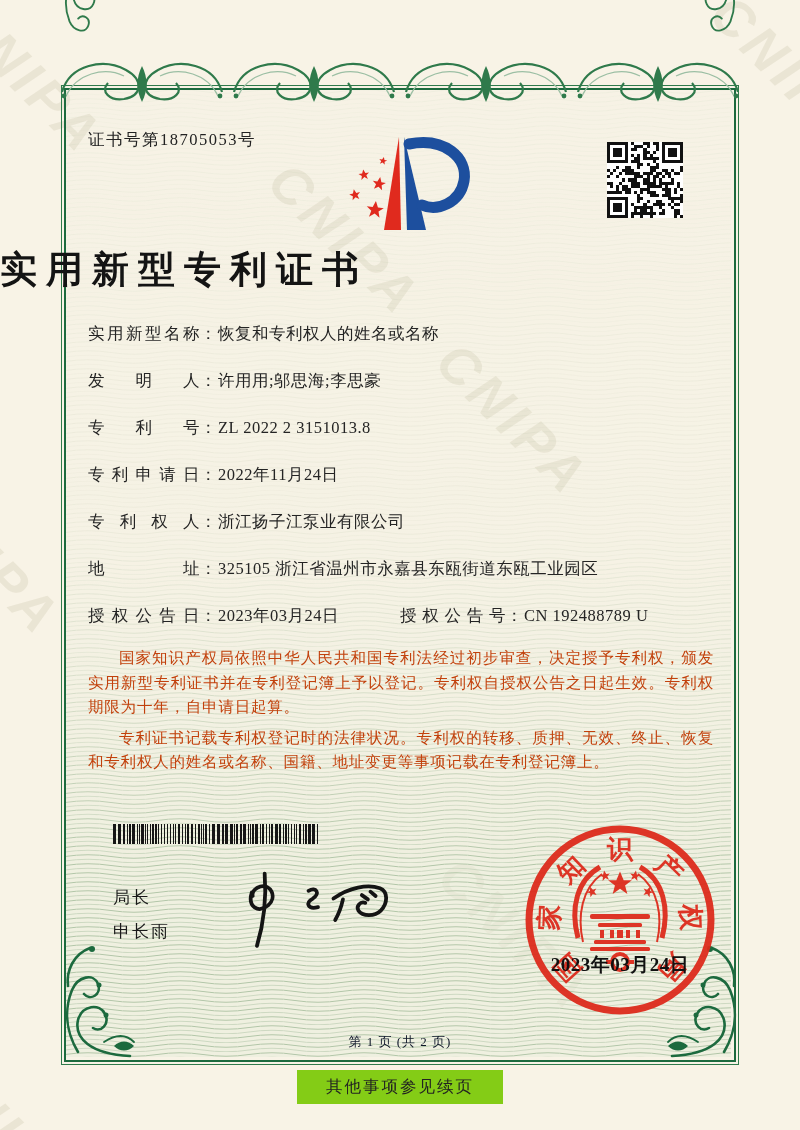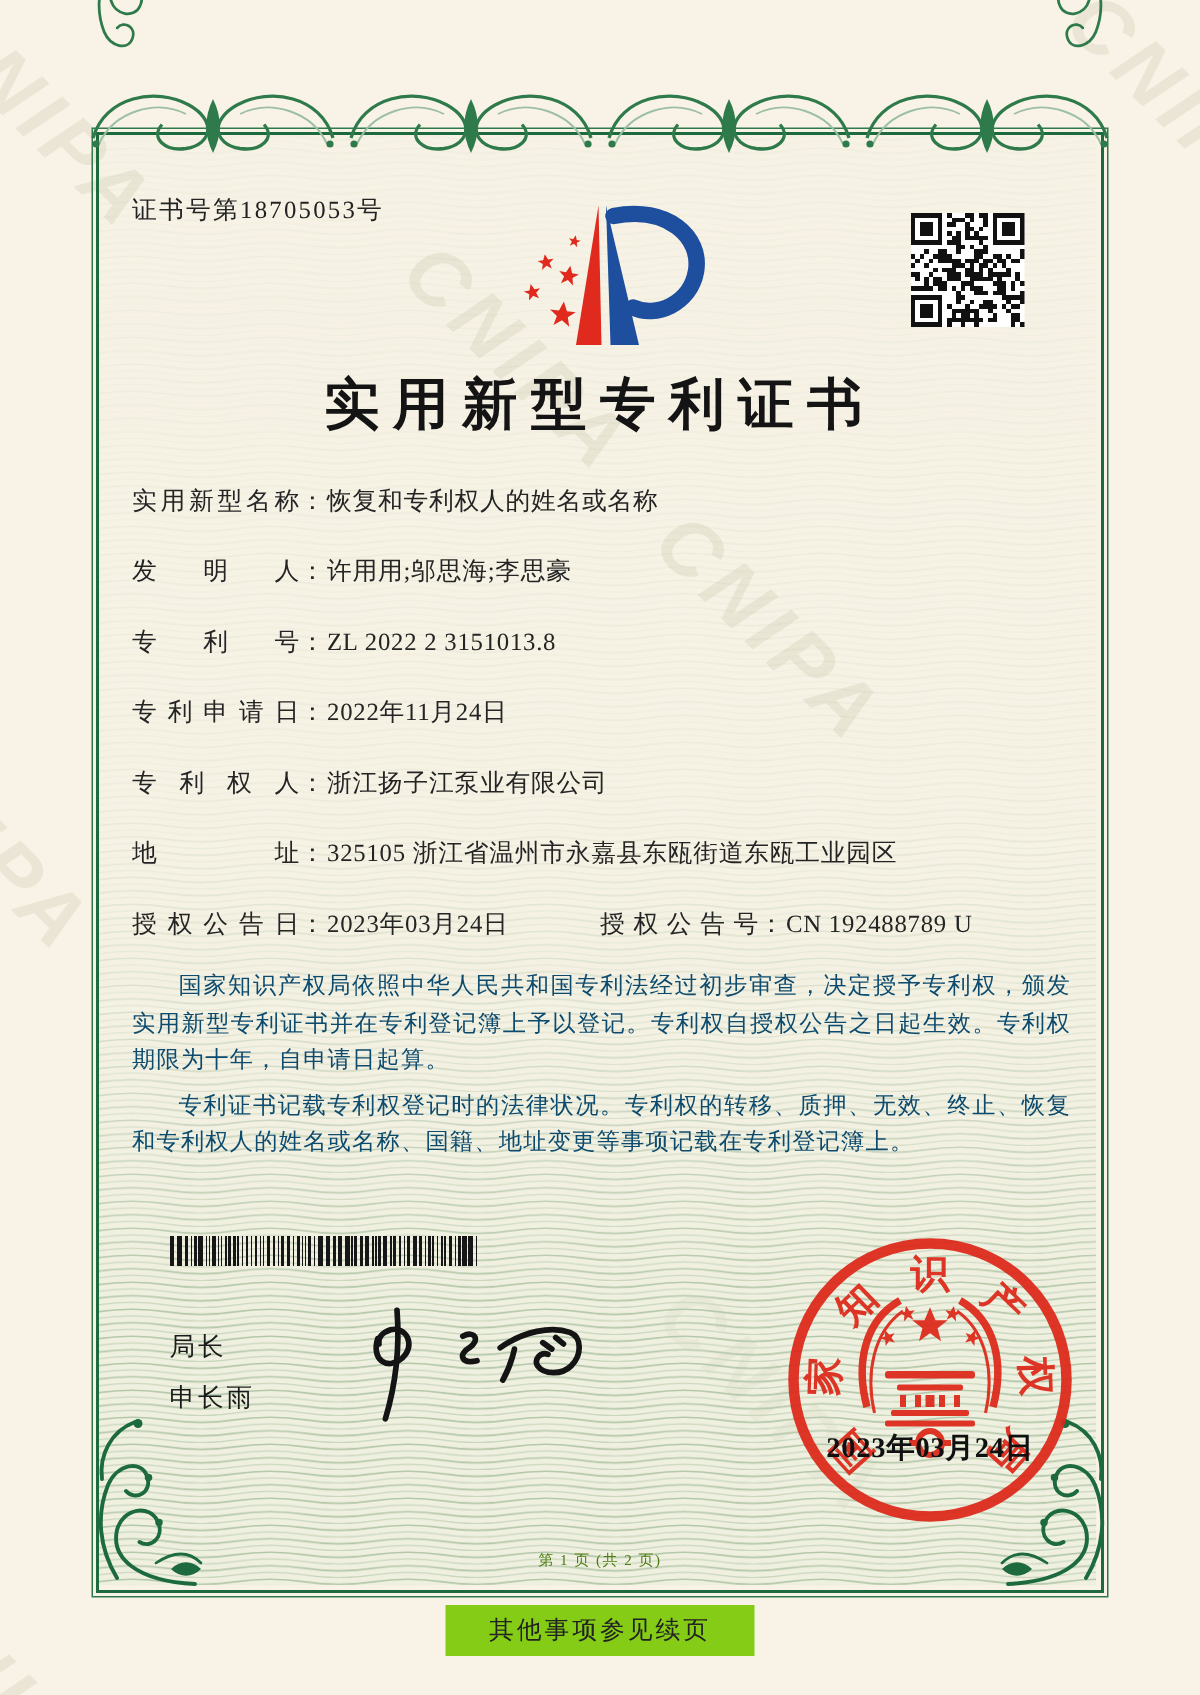--- a/index.html
+++ b/index.html
@@ -28,48 +28,48 @@
   .c-bl{left:56px;top:942px;}
   .c-br{left:664px;top:942px;transform:scaleX(-1);}
   .c-tl{left:58px;top:56px;transform:scaleY(-1) scale(0.72);transform-origin:left top;}
   .c-tr{left:742px;top:56px;transform:scale(-0.72,-0.72);transform-origin:left top;}
   
   .content{position:absolute;left:0;top:0;width:800px;height:1130px;z-index:6;padding-left:40px;}
   .cert-no{position:absolute;left:88px;top:129px;font-size:16.5px;letter-spacing:1.5px;color:#222;}
   .logo{position:absolute;left:333px;top:130px;}
   .qr{position:absolute;left:607px;top:142px;}
   .title{
-    position:absolute;left:0;top:245px;width:800px;text-align:center;
+    position:absolute;left:0;top:245px;width:800px;text-align:left;
     font-size:37px;font-weight:bold;letter-spacing:9px;color:#141414;
   }
   .fields{position:absolute;left:88px;top:322px;width:630px;}
   .fieldrow{display:flex;align-items:baseline;margin-bottom:24px;font-size:16.5px;line-height:23px;color:#242424;letter-spacing:0.5px;}
   .flabel{width:112px;flex:none;text-align:justify;text-align-last:justify;}
   .fsep{width:18px;flex:none;}
   .fval{flex:none;white-space:nowrap;}
   .fval-date{width:182px;}
   .flabel2{width:106px;flex:none;text-align:justify;text-align-last:justify;}
   .paras{position:absolute;left:88px;top:646px;width:626px;}
   .para{
     margin:0 0 6px 0;font-size:15.5px;line-height:24.5px;letter-spacing:0.8px;
-    text-indent:2em;text-align:justify;color:#0c4a6e;
+    text-indent:2em;text-align:justify;color:#c2410c;
   }
   .barcode{position:absolute;left:113px;top:824px;}
   .sig-label{position:absolute;left:113px;font-size:17px;letter-spacing:2px;color:#1a1a1a;
     font-family:"Liberation Sans","DejaVu Sans",sans-serif;}
   .sig-title{top:886px;}
   .sig-name{top:920px;}
   .handwriting{position:absolute;left:232px;top:860px;}
   .seal{position:absolute;left:520px;top:820px;opacity:0.94;z-index:7;}
   .seal-char{fill:#dd2a1b;font-size:26px;font-weight:bold;font-family:"Liberation Serif",serif;}
   .seal-date{
     position:absolute;left:520px;top:952px;width:200px;text-align:center;z-index:8;
     font-size:19px;font-weight:bold;color:#101010;letter-spacing:0.5px;
   }
-  .page-info{position:absolute;left:0;top:1033px;width:800px;text-align:center;font-size:10px;color:#4d7c0f;letter-spacing:1px;z-index:6;}
+  .page-info{position:absolute;left:0;top:1033px;width:800px;text-align:center;font-size:13px;color:#0f172a;letter-spacing:1px;z-index:6;}
   .note-box{
     position:absolute;left:297px;top:1070px;width:206px;height:34px;z-index:6;
     background:#84cc16;display:flex;align-items:center;justify-content:center;
   }
   .note-text{font-size:16.5px;letter-spacing:2px;color:#222;}
 </style>
 </head>
 <body>
 
 <div class="watermark" style="left:-18px;top:-12px;">CNIPA</div>

